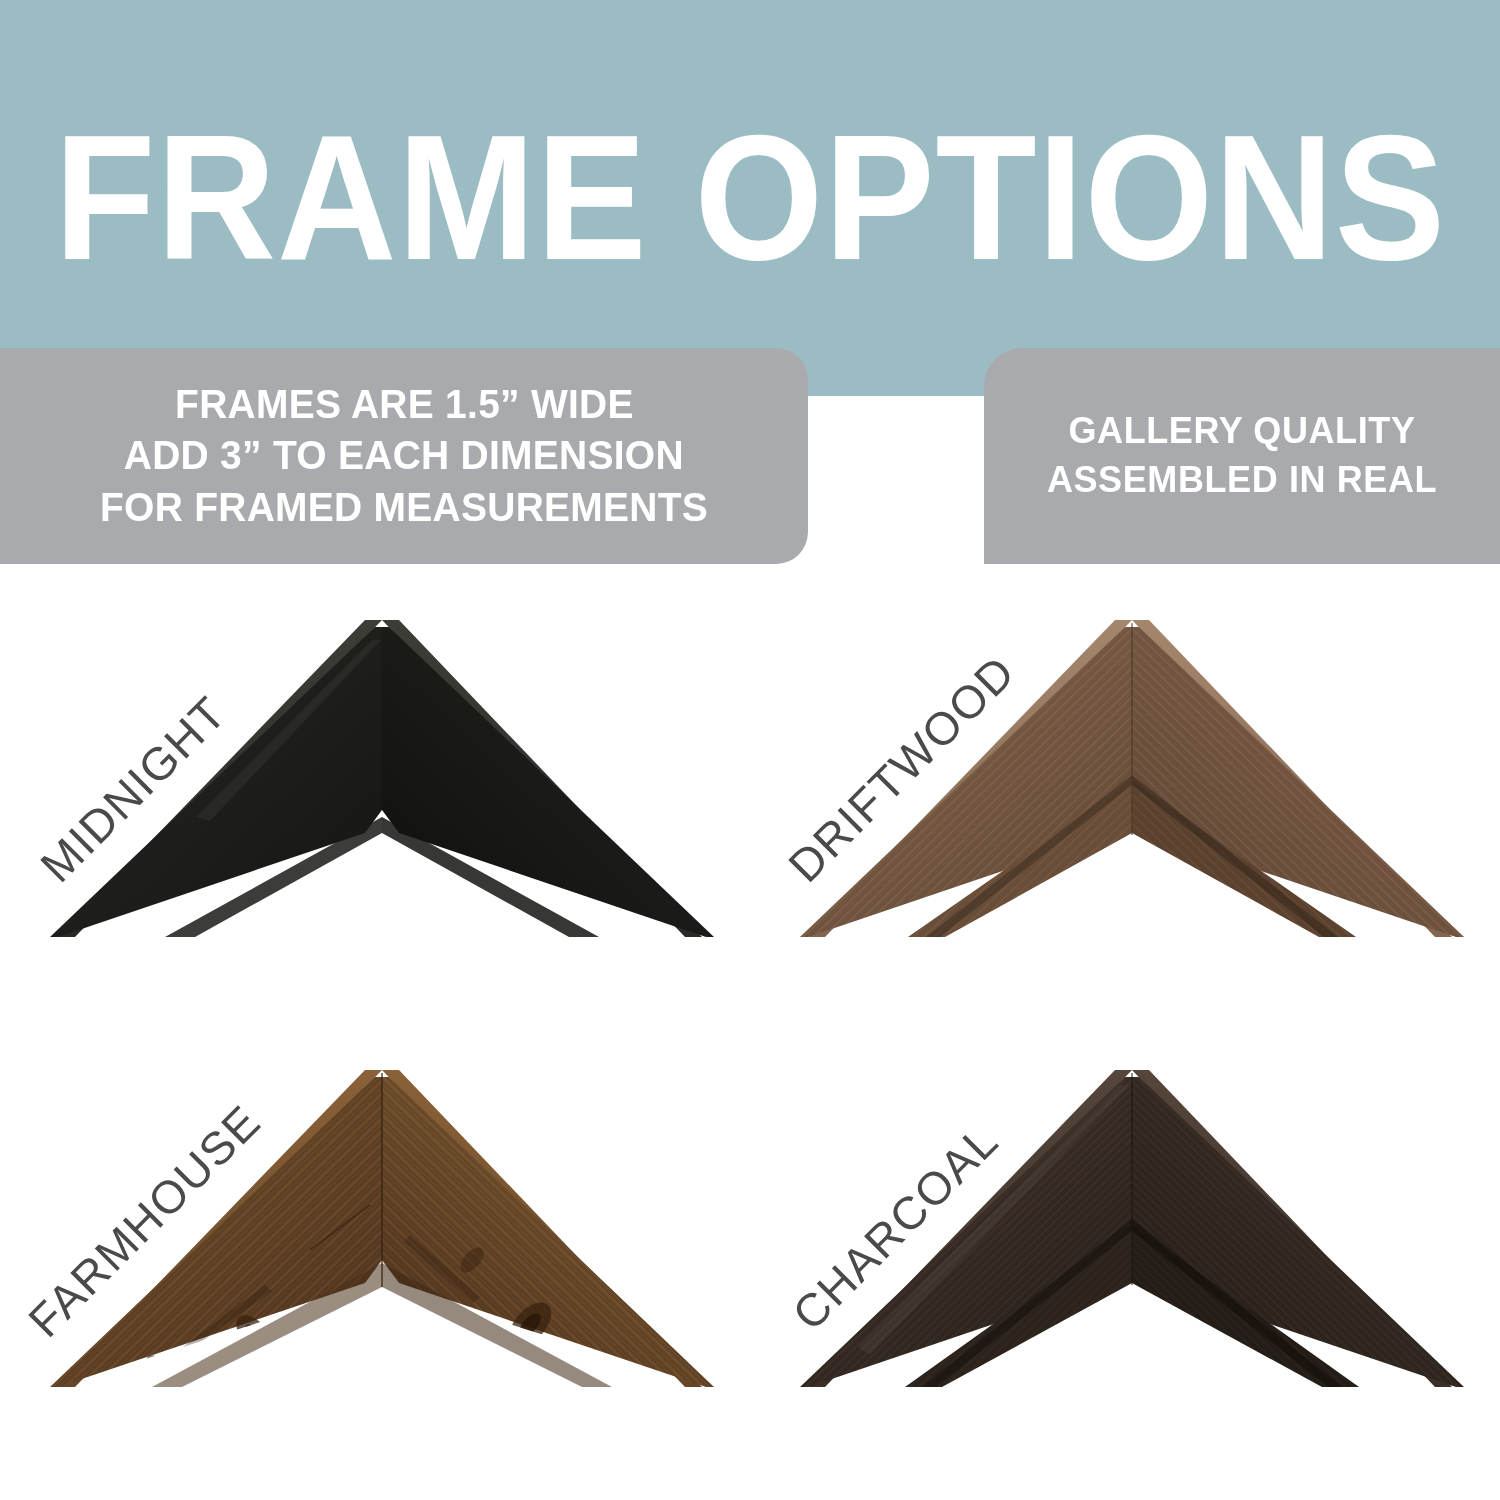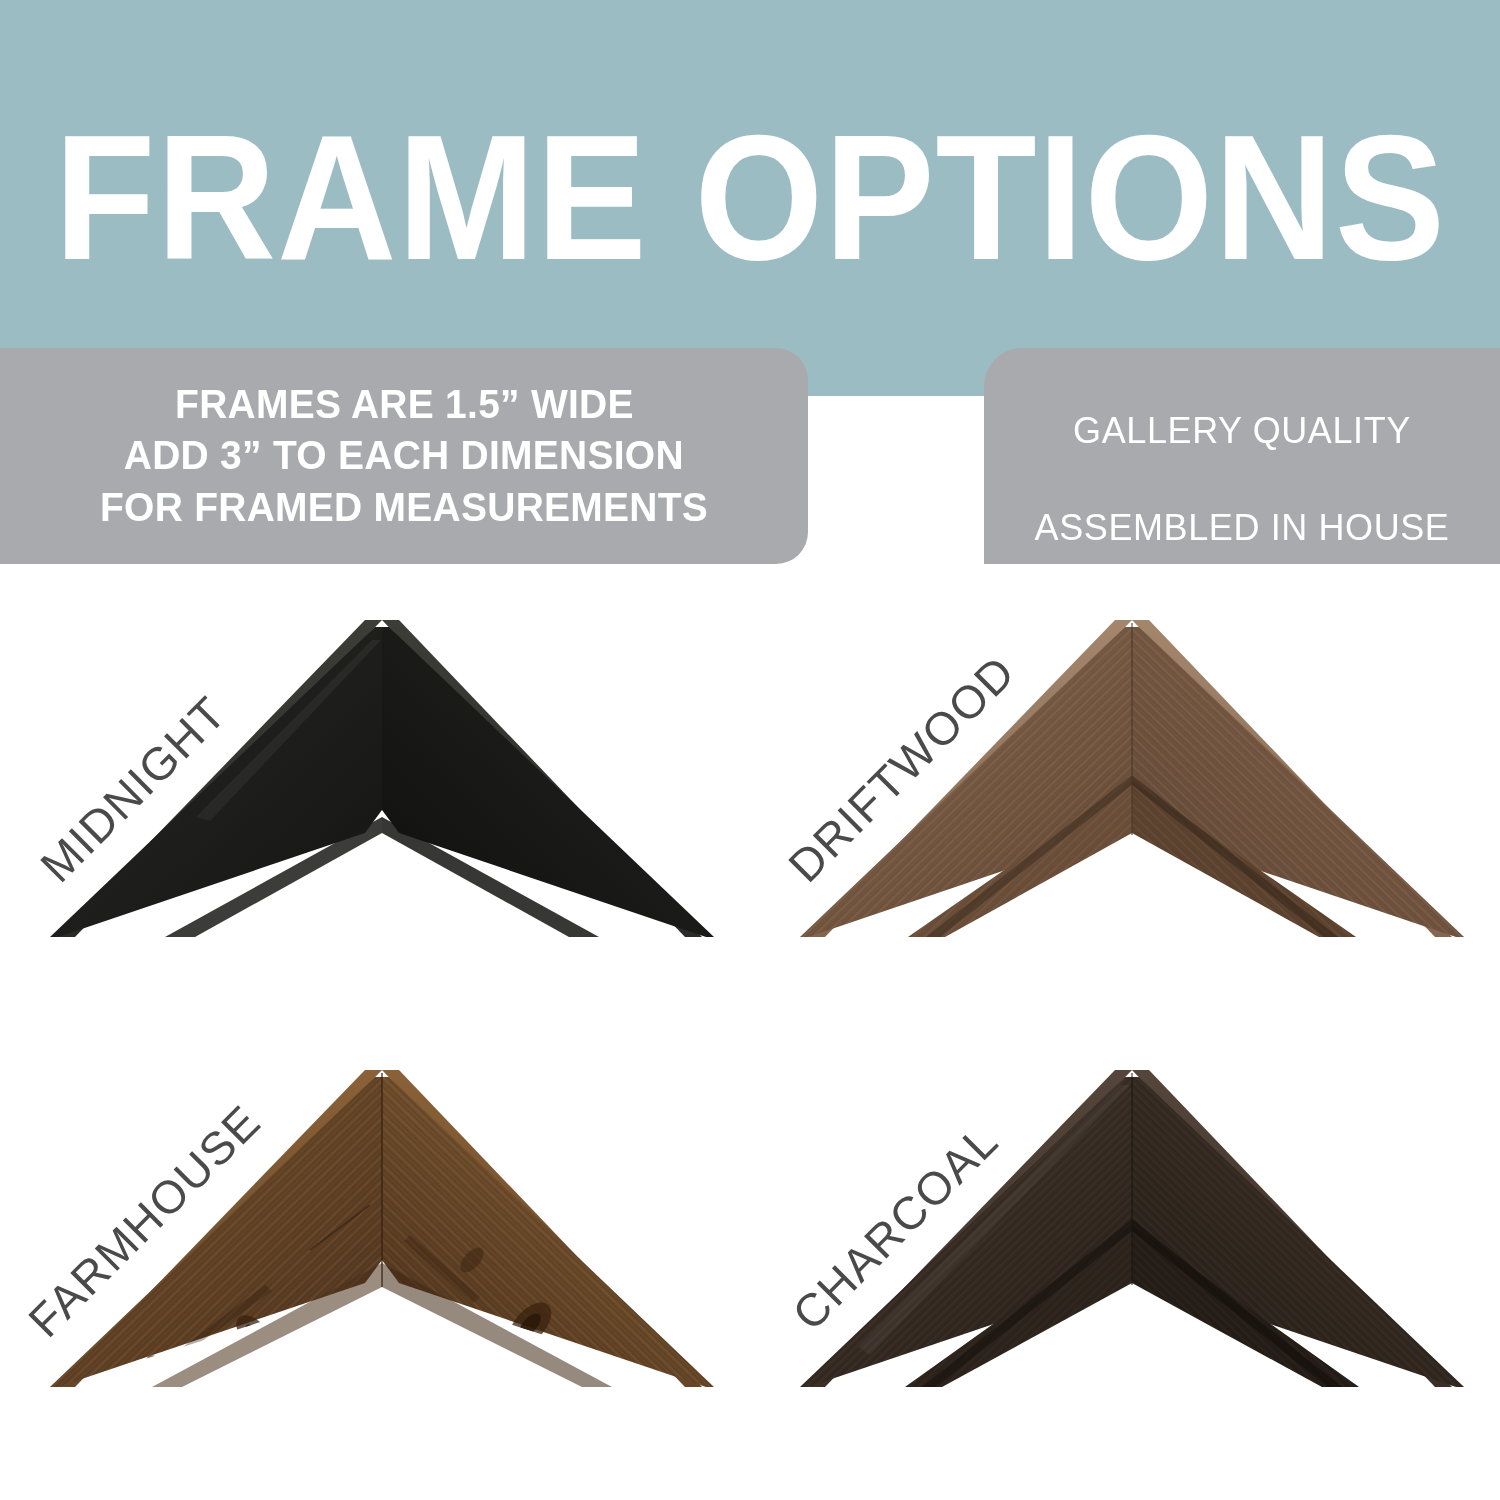--- a/index.html
+++ b/index.html
@@ -75,25 +75,24 @@
   .info-box-left .info-line {
     font-family: "Liberation Sans Narrow", "Liberation Sans", sans-serif;
     font-weight: 700;
     font-size: 41px;
     line-height: 1.26;
     letter-spacing: 0.3px;
     transform: scaleX(0.95);
   }
   .info-box-right .info-line {
     font-family: "Liberation Sans", sans-serif;
-    font-weight: 400;
+    font-weight: 700;
     font-size: 36px;
     line-height: 1.36;
     letter-spacing: 0.6px;
-    margin-top: 48px;
   }
 
   
   .sample {
     position: absolute;
     width: 740px;
     height: 420px;
   }
   .sample svg {
     display: block;
@@ -122,21 +121,21 @@
 </div>
 
 <div class="info-box info-box-left">
   <div class="info-line">FRAMES ARE 1.5” WIDE</div>
   <div class="info-line">ADD 3” TO EACH DIMENSION</div>
   <div class="info-line">FOR FRAMED MEASUREMENTS</div>
 </div>
 
 <div class="info-box info-box-right">
   <div class="info-line">GALLERY QUALITY</div>
-  <div class="info-line">ASSEMBLED IN HOUSE</div>
+  <div class="info-line">ASSEMBLED IN REAL</div>
 </div>
 
 <div class="sample sample-midnight">
   <svg viewBox="0 0 740 420" xmlns="http://www.w3.org/2000/svg">
     <defs>
       <linearGradient id="g-mid-left" x1="0" y1="0" x2="1" y2="1">
         <stop offset="0%" stop-color="#2f2f2d"></stop>
         <stop offset="45%" stop-color="#1f1f1d"></stop>
         <stop offset="100%" stop-color="#141413"></stop>
       </linearGradient>

